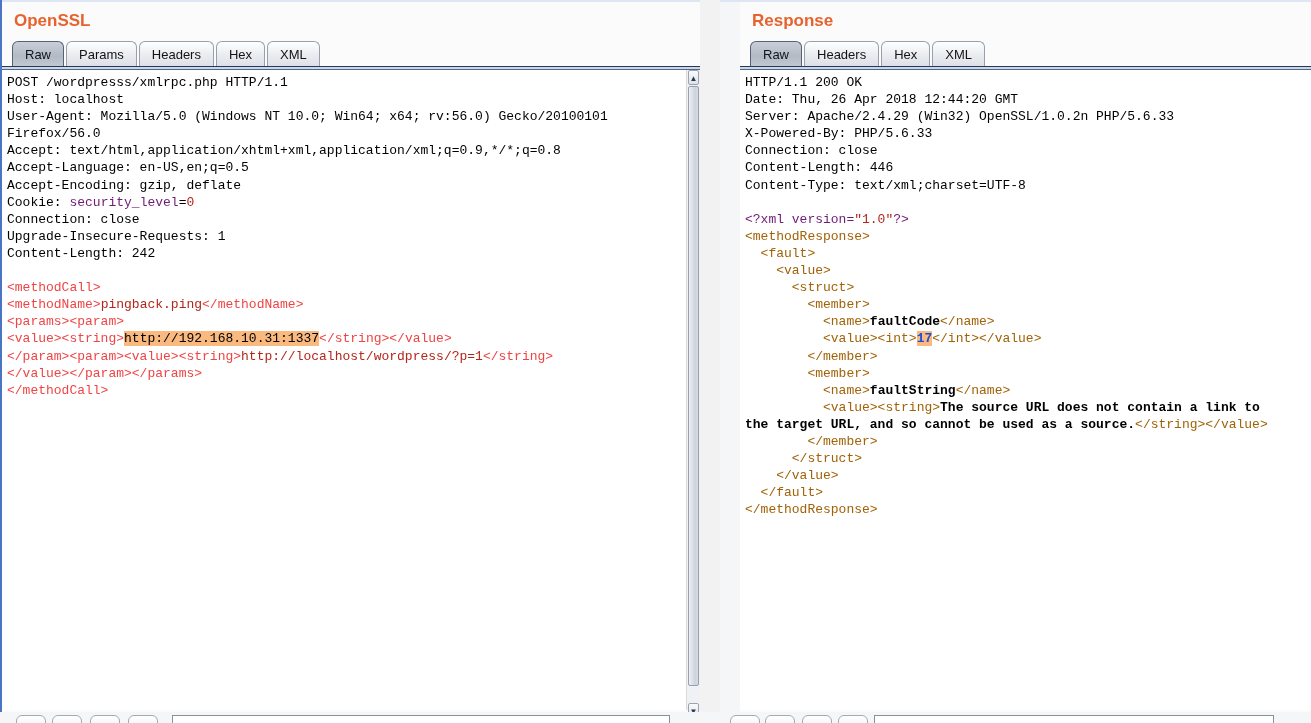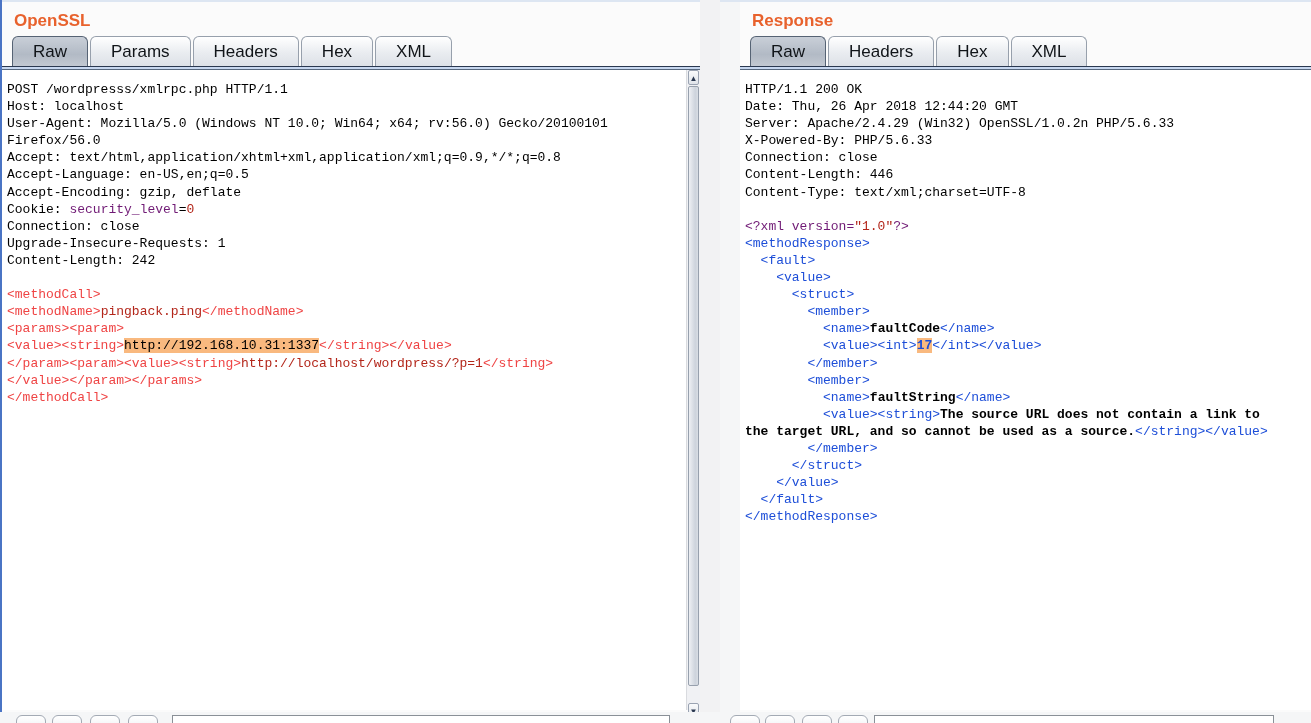--- a/index.html
+++ b/index.html
@@ -10,44 +10,44 @@
   .left-edge { position:absolute; left:0; top:0; width:2px; height:712px; background:#4a74c4; }
 
   .panel { position:absolute; top:2px; height:710px; background:#fbfbfb; }
   .panel-request  { left:2px;   width:698px; }
   .panel-response { left:720px; width:591px;margin-left:20px; }
   .panel-gap { position:absolute; left:700px; top:0; width:20px; height:712px; background:#f2f2f3; }
 
   .panel-title { color:#e8622d; font-weight:bold; font-size:17px; padding:9px 0 7px 12px; }
 
   .tabs-row { display:flex; align-items:flex-end; height:28px; padding-left:10px; }
-  .tab { font-size:17px; color:#101418; padding:5px 20px 4px; margin-right:2px;
+  .tab { font-size:13px; color:#101418; padding:5px 12px 4px; margin-right:2px;
          border:1px solid #97a0ac; border-bottom:none; border-radius:6px 6px 0 0;
          background:linear-gradient(180deg,#ffffff 0%,#e9ecf0 55%,#dde1e7 100%);
          cursor:default; }
   .tab.selected { background:linear-gradient(180deg,#c9cfd8 0%,#b2bac5 60%,#c2c8d1 100%);
                   border-color:#566374; font-weight:normal; }
 
   .tab-underline { height:4px;
          background:linear-gradient(#2a3850 0 1px, #c7d7ef 1px 3px, #56677d 3px 4px); }
 
   .editor-wrap { position:relative; height:640px; background:#ffffff; }
   .editor { position:absolute; top:0; bottom:0; left:0; right:0; overflow:hidden;
-            padding:11px 2px 0 5px; white-space:pre;
+            padding:4px 2px 0 5px; white-space:pre;
             font-family:"Liberation Mono","DejaVu Sans Mono",monospace;
             font-size:13px; line-height:17.1px; color:#000; }
   .panel-request .editor { right:14px; }
   .panel-response .editor { right:4px; border-right:6px solid #8b5cf6; }
 
   .cl { min-height:17.1px; }
   .tag  { color:#ef4444; }
   .red  { color:#b3261a; }
   .hl   { color:#000000; background:#f9b97f; }
   .blue { color:#701a75; }
-  .mag  { color:#1d4ed8; }
+  .mag  { color:#a16207; }
   .bb   { color:#000; font-weight:bold;text-align:center; }
   .bbhl { color:#1d4ed8; font-weight:bold; background:#f9b97f; }
 
   .scrollbar { position:absolute; top:0; bottom:0; right:0; width:14px;
                background:#f0f1f4; border-left:1px solid #d9dbdf; }
   .sb-btn { position:absolute; left:1px; right:1px; height:15px; text-align:center;
             font-size:8px; line-height:15px; color:#2a3850;
             background:linear-gradient(180deg,#fafbfc,#dfe3e9); border:1px solid #9aa3b2;
             border-radius:2px; cursor:pointer; }
   .sb-btn.up { top:0; }

